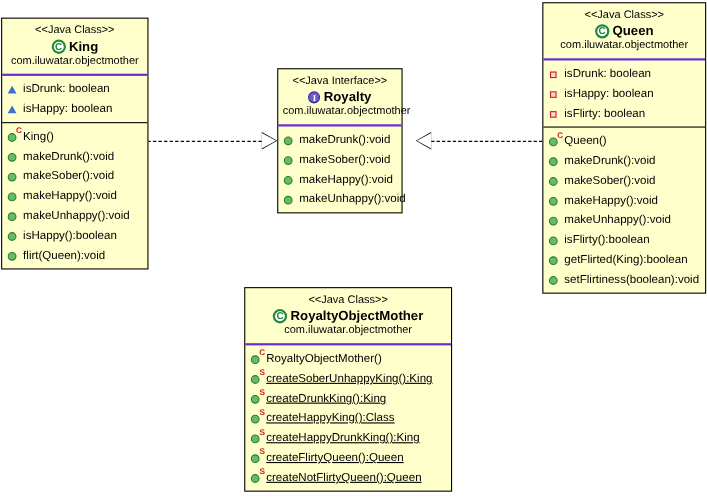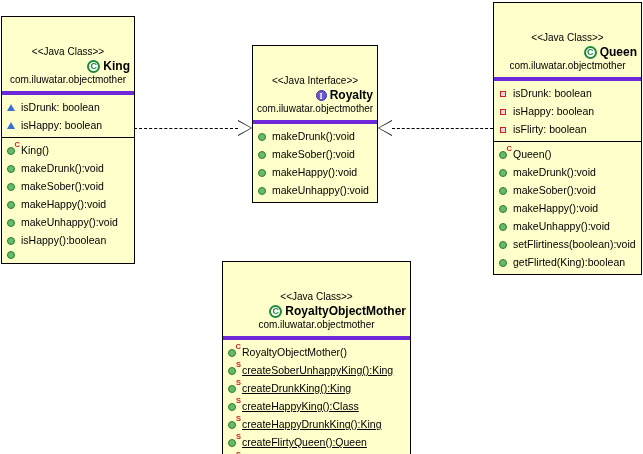--- a/index.html
+++ b/index.html
@@ -19,33 +19,32 @@
   .uml-box {
     position: absolute;
     background: #ffffcc;
     border: 1px solid #000000;
     box-sizing: border-box;
   }
 
   .header {
     padding: 4px 4px 5px 4px;
     text-align: center;
-    border-bottom: 4px solid #6d28d9;
-    margin-top: 24px;
+    border-bottom: 2px solid #6d28d9;
   }
   .stereotype {
     font-size: 10px;
     color: #000000;
     line-height: 13px;
     white-space: nowrap;
   }
   .title-row {
     display: flex;
     align-items: center;
-    justify-content: flex-end;
+    justify-content: center;
     gap: 3px;
     line-height: 16px;
   }
   .class-name {
     font-size: 12px;
     font-weight: bold;
     color: #000000;
     white-space: nowrap;
   }
   .package {
@@ -262,25 +261,26 @@
       <div class="member">
         <span class="icon icon-method"></span>
         <span class="member-label">makeUnhappy():void</span>
       </div>
       <div class="member">
         <span class="icon icon-method"></span>
         <span class="member-label">isHappy():boolean</span>
       </div>
       <div class="member">
         <span class="icon icon-method"></span>
+        <span class="member-label">flirt(Queen):void</span>
       </div>
     </div>
   </div>
 
-  <div class="uml-box" style="left:252px; top:45px; width:126px;">
+  <div class="uml-box" style="left:252px; top:62px; width:114px;">
     <div class="header">
       <div class="stereotype">&lt;&lt;Java Interface&gt;&gt;</div>
       <div class="title-row">
         <span class="icon icon-interface"></span>
         <span class="class-name">Royalty</span>
       </div>
       <div class="package">com.iluwatar.objectmother</div>
     </div>
     <div class="compartment">
       <div class="member">
@@ -343,25 +343,29 @@
       <div class="member">
         <span class="icon icon-method"></span>
         <span class="member-label">makeHappy():void</span>
       </div>
       <div class="member">
         <span class="icon icon-method"></span>
         <span class="member-label">makeUnhappy():void</span>
       </div>
       <div class="member">
         <span class="icon icon-method"></span>
+        <span class="member-label">isFlirty():boolean</span>
+      </div>
+      <div class="member">
+        <span class="icon icon-method"></span>
+        <span class="member-label">getFlirted(King):boolean</span>
+      </div>
+      <div class="member">
+        <span class="icon icon-method"></span>
         <span class="member-label">setFlirtiness(boolean):void</span>
-      </div>
-      <div class="member">
-        <span class="icon icon-method"></span>
-        <span class="member-label">getFlirted(King):boolean</span>
       </div>
     </div>
   </div>
 
   <div class="uml-box" style="left:222px; top:261px; width:189px;">
     <div class="header">
       <div class="stereotype">&lt;&lt;Java Class&gt;&gt;</div>
       <div class="title-row">
         <span class="icon icon-class"></span>
         <span class="class-name">RoyaltyObjectMother</span>

